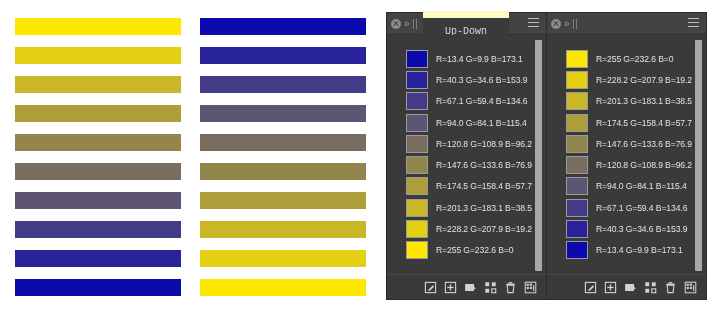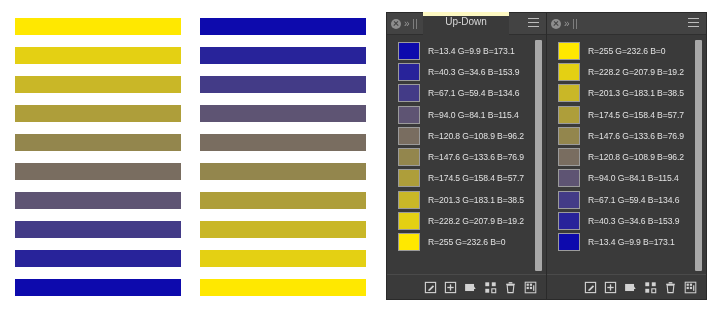--- a/index.html
+++ b/index.html
@@ -38,35 +38,35 @@
     background:#434343;
   }
   .ico-close::before{transform:rotate(45deg);}
   .ico-close::after{transform:rotate(-45deg);}
   .ico-chev{font-size:10px;color:#9a9a9a;line-height:10px;letter-spacing:-1px;}
   .ico-grip{display:flex;gap:1.5px;margin-left:1px;}
   .ico-grip i{display:block;width:1.5px;height:10px;background:#7d7d7d;}
 
   .tab{
     margin-left:6px;height:19px;background:#3a3a3a;
-    display:flex;align-items:flex-start;padding:0 12px;
-    border-top:4px solid #fef9c3;min-width:62px;justify-content:center;
+    display:flex;align-items:flex-end;padding:0 12px;
+    border-top:7px solid #fef9c3;min-width:62px;justify-content:center;font-family:Liberation Mono, monospace;
   }
   .tab-label{font-size:10px;color:#d8d8d8;white-space:nowrap;}
   .ico-menu{
     position:absolute;right:7px;top:5px;width:11px;height:9px;
     display:flex;flex-direction:column;justify-content:space-between;
   }
   .ico-menu i{display:block;height:1.4px;background:#bdbdbd;}
 
   .panel-body{
     flex:1 1 auto;position:relative;overflow:hidden;
     padding:5px 0 0 0;background:#3a3a3a;
   }
-  .sw-list{margin:0;padding:0;list-style:none;}
+  .sw-list{margin:8px;padding:0;list-style:none;}
   .sw-row{
     display:flex;align-items:center;height:21.3px;padding-left:11px;
   }
   .sw-chip{
     width:22px;height:18px;flex:0 0 auto;
     border:1px solid #9b9b9b;box-sizing:border-box;
   }
   .sw-text{
     margin-left:8px;font-size:8.6px;color:#e2e2e2;white-space:nowrap;
     letter-spacing:-0.1px;

